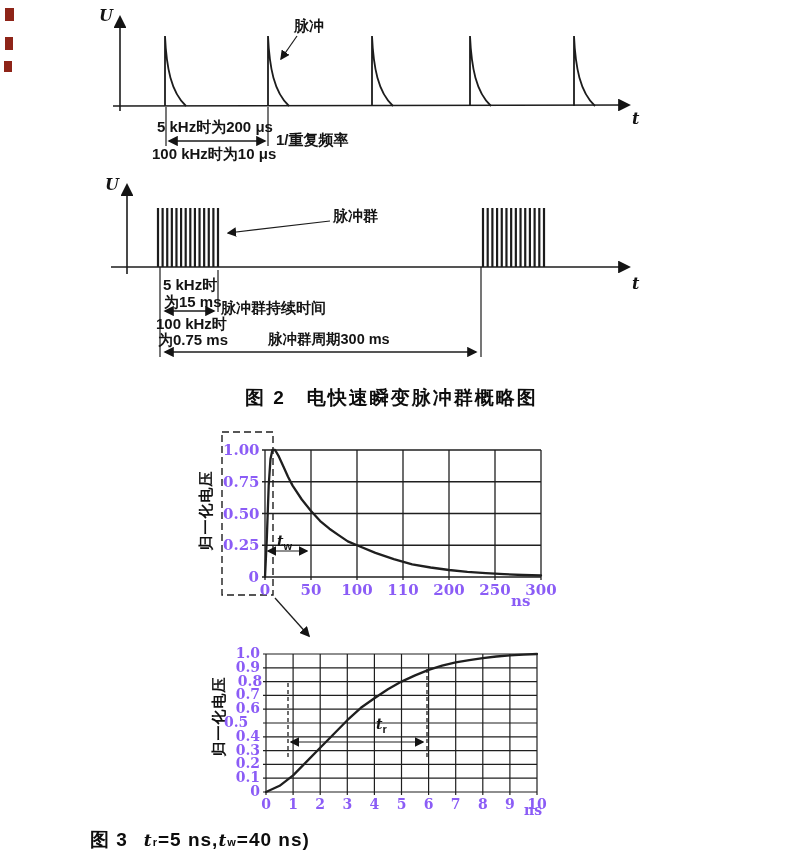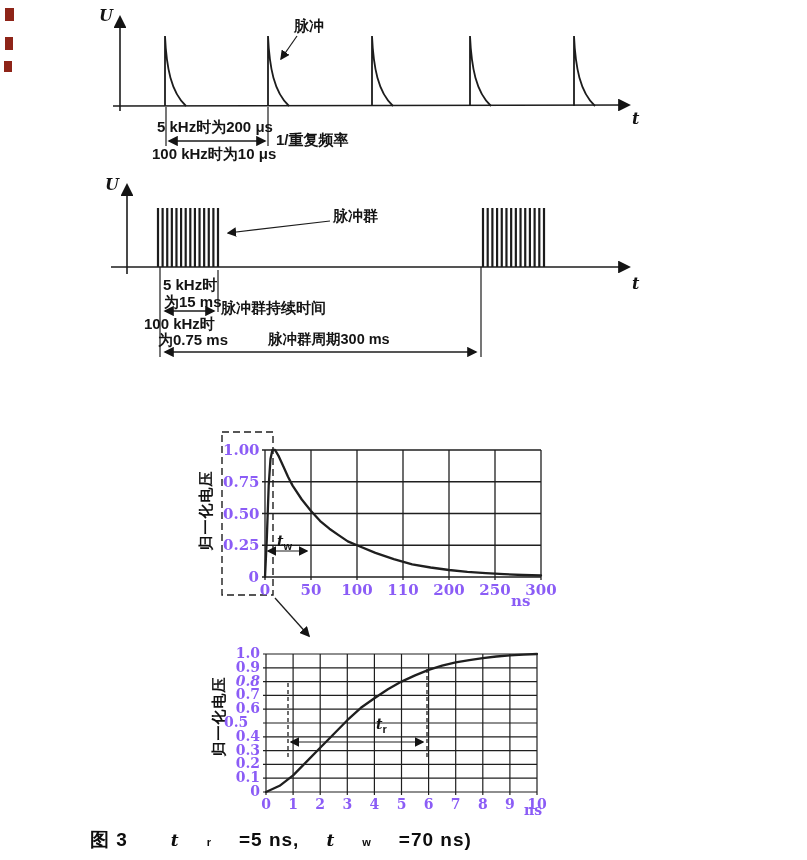--- a/index.html
+++ b/index.html
@@ -155,24 +155,25 @@
   <div class="lbl" style="left:157px;top:118px;">5 kHz时为200 μs</div>
   <div class="lbl" style="left:152px;top:145px;">100 kHz时为10 μs</div>
   <div class="lbl" style="left:276px;top:131px;">1/重复频率</div>
 
   <div class="lbl ital axis-sym" style="left:105px;top:175px;">U</div>
   <div class="lbl ital axis-sym" style="left:632px;top:274px;">t</div>
   <div class="lbl" style="left:333px;top:207px;">脉冲群</div>
   <div class="lbl" style="left:163px;top:276px;">5 kHz时</div>
   <div class="lbl" style="left:164px;top:293px;">为15 ms</div>
   <div class="lbl" style="left:221px;top:299px;">脉冲群持续时间</div>
-  <div class="lbl" style="left:144px;top:315px;">100 kHz时</div>
+  <div class="lbl" style="left:156px;top:315px;">100 kHz时</div>
   <div class="lbl" style="left:158px;top:331px;">为0.75 ms</div>
   <div class="lbl" style="left:268px;top:330px;font-size:14.5px;">脉冲群周期300 ms</div>
 
+  <div class="cap" style="left:245px;top:385px;">图 2　电快速瞬变脉冲群概略图</div>
 
   <div class="vlabel" style="left:151px;top:501px;">归一化电压</div>
   <div class="tick t1" style="left:511px;top:592px;">ns</div>
   <div class="lbl" style="left:277px;top:532px;"><span class="annsym">t</span><sub>w</sub></div>
   <div id="c1yt">
       <span class="tick t1" style="left: 223px; top: 441px; width: 36px; text-align: right;">1.00</span>
       <span class="tick t1" style="left: 223px; top: 472.75px; width: 36px; text-align: right;">0.75</span>
       <span class="tick t1" style="left: 223px; top: 504.5px; width: 36px; text-align: right;">0.50</span>
       <span class="tick t1" style="left: 223px; top: 536.25px; width: 36px; text-align: right;">0.25</span>
       <span class="tick t1" style="left: 223px; top: 568px; width: 36px; text-align: right;">0</span>
@@ -186,21 +187,21 @@
       <span class="tick t1" style="left: 479px; top: 581px; width: 32px; text-align: center;">250</span>
       <span class="tick t1" style="left: 525px; top: 581px; width: 32px; text-align: center;">300</span>
     </div>
 
   <div class="vlabel" style="left:164px;top:707px;">归一化电压</div>
   <div class="tick t2" style="left:524px;top:802px;">ns</div>
   <div class="lbl" style="left:376px;top:715px;"><span class="annsym">t</span><sub>r</sub></div>
   <div id="c2yt">
       <span class="tick t2" style="left: 224px; top: 645px; width: 36px; text-align: right;">1.0</span>
       <span class="tick t2" style="left: 224px; top: 658.8px; width: 36px; text-align: right;">0.9</span>
-      <span class="tick t2" style="left: 224px; top: 672.6px; width: 36px; text-align: right; font-style: italic;">0.8</span>
+      <span class="tick t2" style="left: 232px; top: 672.6px; width: 36px; text-align: center;">0.8</span>
       <span class="tick t2" style="left: 224px; top: 686.4px; width: 36px; text-align: right;">0.7</span>
       <span class="tick t2" style="left: 224px; top: 700.2px; width: 36px; text-align: right;">0.6</span>
       <span class="tick t2" style="left: 224px; top: 714px; width: 36px; text-align: left;">0.5</span>
       <span class="tick t2" style="left: 224px; top: 727.8px; width: 36px; text-align: right;">0.4</span>
       <span class="tick t2" style="left: 224px; top: 741.6px; width: 36px; text-align: right;">0.3</span>
       <span class="tick t2" style="left: 224px; top: 755.4px; width: 36px; text-align: right;">0.2</span>
       <span class="tick t2" style="left: 224px; top: 769.2px; width: 36px; text-align: right;">0.1</span>
       <span class="tick t2" style="left: 224px; top: 783px; width: 36px; text-align: right;">0</span>
     </div>
   <div id="c2xt">
@@ -210,28 +211,28 @@
       <span class="tick t2" style="left: 331.3px; top: 796px; width: 32px; text-align: center;">3</span>
       <span class="tick t2" style="left: 358.4px; top: 796px; width: 32px; text-align: center;">4</span>
       <span class="tick t2" style="left: 385.5px; top: 796px; width: 32px; text-align: center;">5</span>
       <span class="tick t2" style="left: 412.6px; top: 796px; width: 32px; text-align: center;">6</span>
       <span class="tick t2" style="left: 439.7px; top: 796px; width: 32px; text-align: center;">7</span>
       <span class="tick t2" style="left: 466.8px; top: 796px; width: 32px; text-align: center;">8</span>
       <span class="tick t2" style="left: 493.9px; top: 796px; width: 32px; text-align: center;">9</span>
       <span class="tick t2" style="left: 521px; top: 796px; width: 32px; text-align: center;">10</span>
     </div>
 
-  <div class="cap cap3" style="left:90px;top:827px;letter-spacing:1px;gap:27px;">
+  <div class="cap cap3" style="left:90px;top:827px;letter-spacing:1px;">
     <span class="no">图 3</span>
     <span class="annsym" style="font-size:17px;">t</span>
       <sub>r</sub>
     <span>=5 ns,</span>
     <span class="annsym" style="font-size:17px;">t</span>
       <sub>w</sub>
-    <span>=70 ns)</span>
+    <span>=40 ns)</span>
   </div>
 
 
   <div class="scan-mark" style="left: 5px; top: 8px; width: 9px; height: 13px; background: rgb(142, 36, 24);"></div>
   <div class="scan-mark" style="left: 5px; top: 37px; width: 8px; height: 13px; background: rgb(142, 36, 24);"></div>
   <div class="scan-mark" style="left: 4px; top: 61px; width: 8px; height: 11px; background: rgb(142, 36, 24);"></div>
 
 </div>
 
 </body></html>

